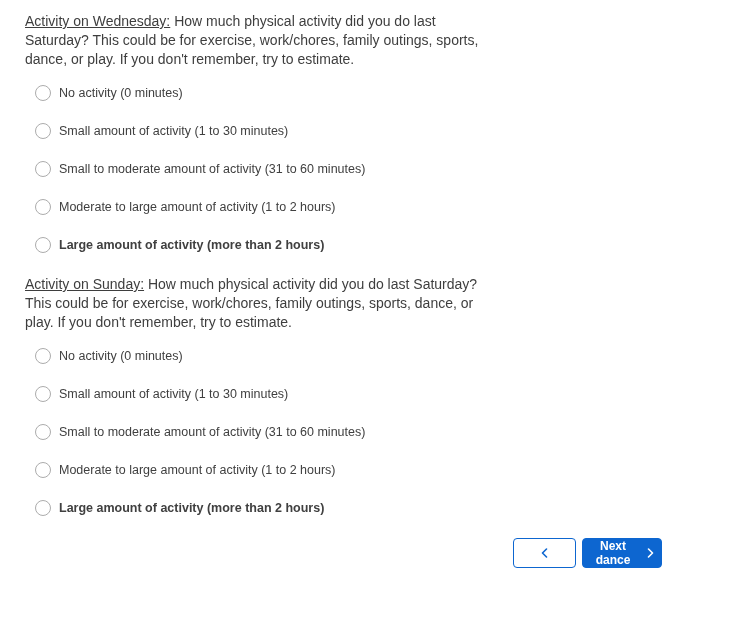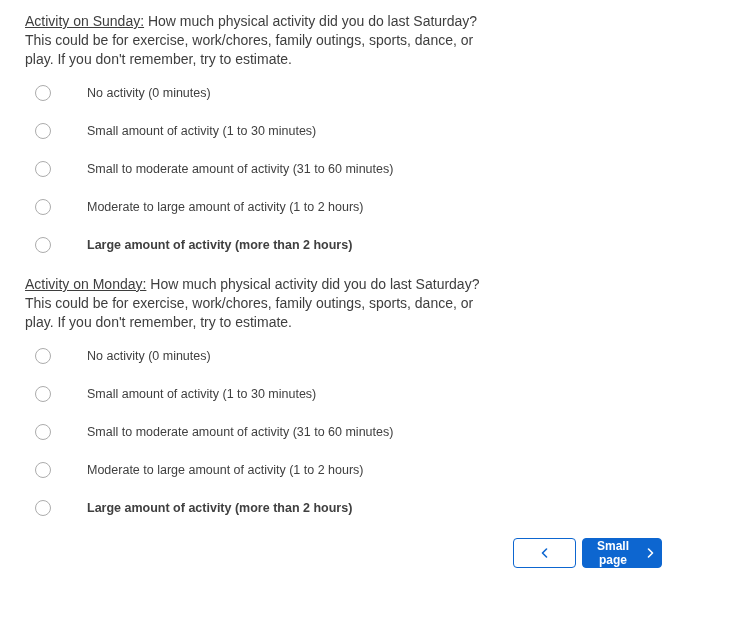--- a/index.html
+++ b/index.html
@@ -30,21 +30,20 @@
   .options {
     list-style: none;
     margin: 0;
     padding: 0 0 0 10px;
   }
   .option-row {
     display: flex;
     align-items: flex-start;
     margin-bottom: 22px;
     cursor: pointer;
-    gap: 28px;
   }
   .option-row:last-child { margin-bottom: 22px; font-weight: bold; }
   .radio {
     width: 16px;
     height: 16px;
     border: 1px solid #acacac;
     border-radius: 50%;
     background: #ffffff;
     flex: 0 0 auto;
     margin-right: 8px;
@@ -86,21 +85,21 @@
     gap: 8px;
   }
   .chev { display: inline-flex; align-items: center; }
 </style>
 </head>
 <body>
 
 <div class="page">
 
   <div class="question-block">
-    <p class="question-text"><span class="q-label">Activity on Sunday:</span> <span>How much physical activity did you do last Saturday? This could be for exercise, work/chores, family outings, sports, dance, or play.</span> <span class="q-emphasis">If you don't remember, try to estimate.</span></p>
+    <p class="question-text"><span class="q-label">Activity on Wednesday:</span> <span>How much physical activity did you do last Saturday? This could be for exercise, work/chores, family outings, sports, dance, or play.</span> <span class="q-emphasis">If you don't remember, try to estimate.</span></p>
     <ul class="options">
       <li class="option-row">
         <span class="radio"></span>
         <span class="option-label">No activity (0 minutes)</span>
       </li>
       <li class="option-row">
         <span class="radio"></span>
         <span class="option-label">Small amount of activity (1 to 30 minutes)</span>
       </li>
       <li class="option-row">
@@ -112,21 +111,21 @@
         <span class="option-label">Moderate to large amount of activity (1 to 2 hours)</span>
       </li>
       <li class="option-row">
         <span class="radio"></span>
         <span class="option-label">Large amount of activity (more than 2 hours)</span>
       </li>
     </ul>
   </div>
 
   <div class="question-block">
-    <p class="question-text"><span class="q-label">Activity on Monday:</span> <span>How much physical activity did you do last Saturday? This could be for exercise, work/chores, family outings, sports, dance, or play.</span> <span class="q-emphasis">If you don't remember, try to estimate.</span></p>
+    <p class="question-text"><span class="q-label">Activity on Sunday:</span> <span>How much physical activity did you do last Saturday? This could be for exercise, work/chores, family outings, sports, dance, or play.</span> <span class="q-emphasis">If you don't remember, try to estimate.</span></p>
     <ul class="options">
       <li class="option-row">
         <span class="radio"></span>
         <span class="option-label">No activity (0 minutes)</span>
       </li>
       <li class="option-row">
         <span class="radio"></span>
         <span class="option-label">Small amount of activity (1 to 30 minutes)</span>
       </li>
       <li class="option-row">
@@ -146,21 +145,21 @@
 
   <div class="nav-bar">
     <button class="btn btn-back">
       <span class="chev">
         <svg width="10" height="10" viewBox="0 0 10 10">
             <path d="M6.5 1 L2.5 5 L6.5 9" stroke="#0d66d0" stroke-width="1.6" fill="none" stroke-linecap="round" stroke-linejoin="round"></path>
           </svg>
       </span>
     </button>
     <button class="btn btn-next">
-      <span>Small page</span>
+      <span>Next dance</span>
       <span class="chev">
         <svg width="10" height="10" viewBox="0 0 10 10">
             <path d="M3.5 1 L7.5 5 L3.5 9" stroke="#ffffff" stroke-width="1.6" fill="none" stroke-linecap="round" stroke-linejoin="round"></path>
           </svg>
       </span>
     </button>
   </div>
 
 </div>
 

